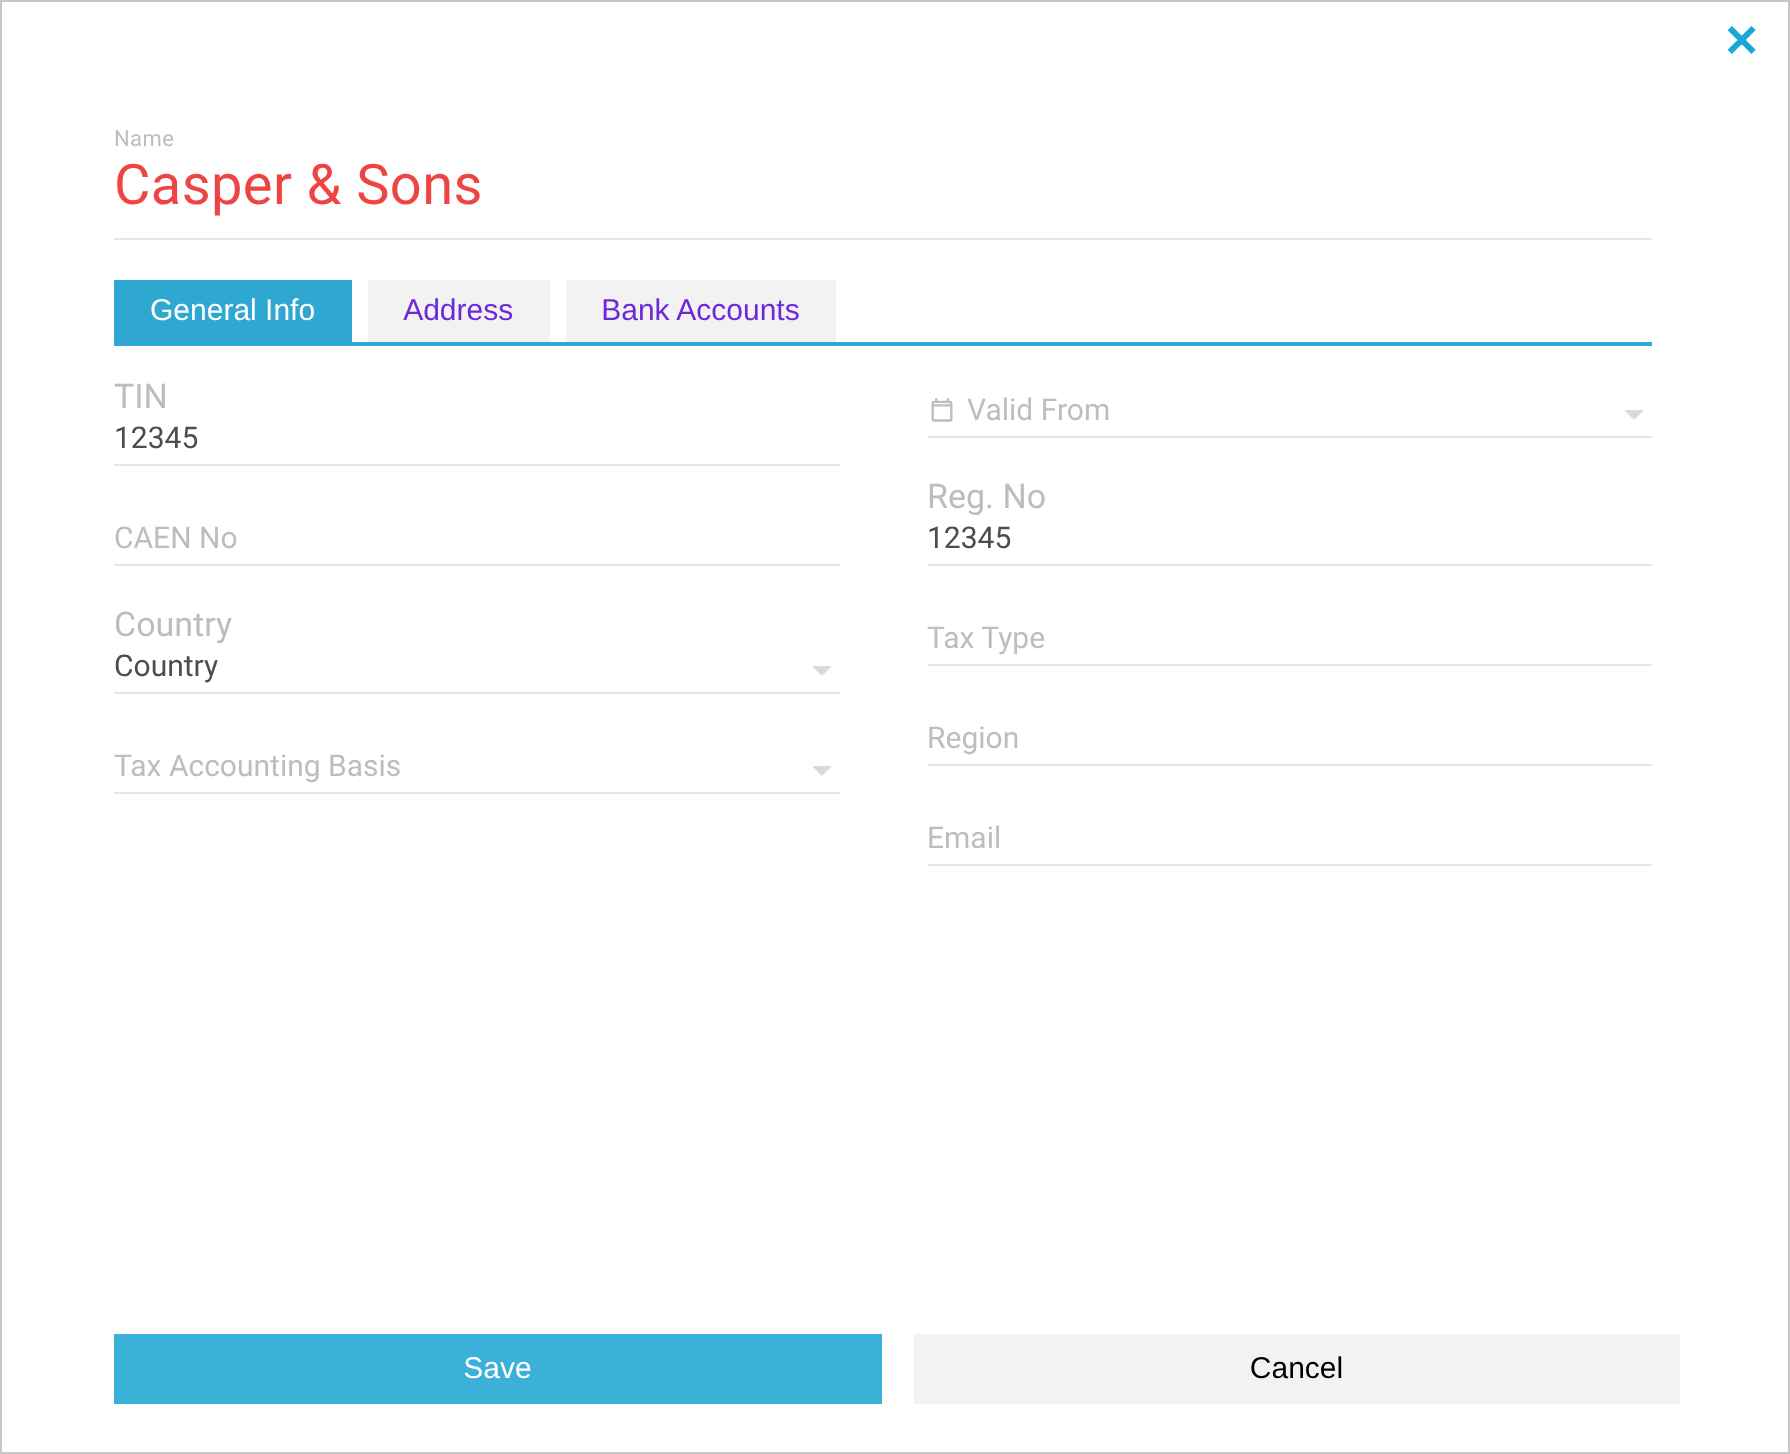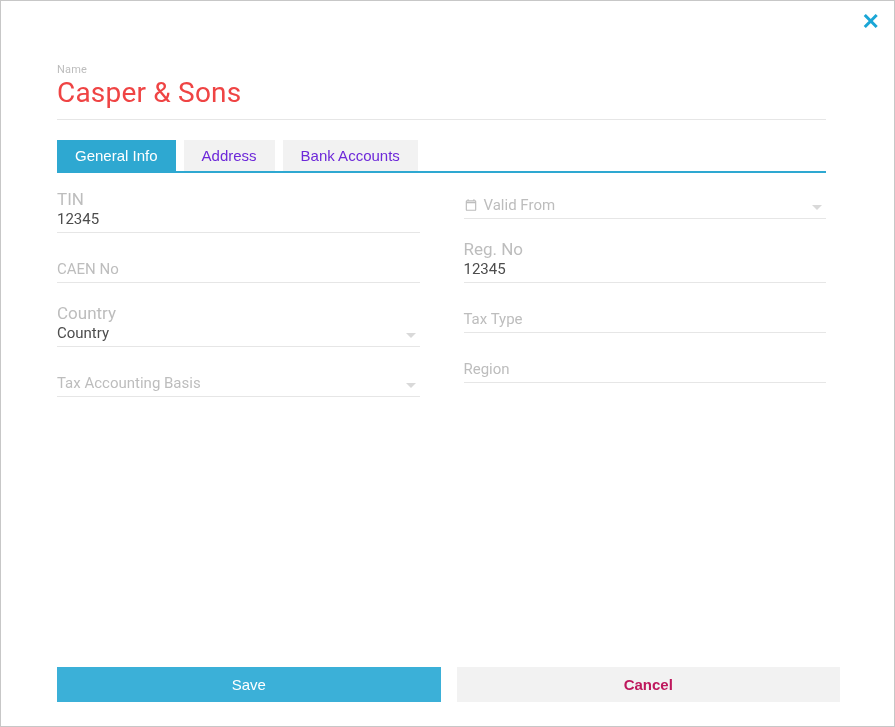--- a/index.html
+++ b/index.html
@@ -126,21 +126,21 @@
   }
   .btn {
     flex: 1;
     padding: 9px 0;
     font-size: 15px;
     border: none;
     cursor: pointer;
     text-align: center;
   }
   .btn-primary { background: #3bb0d8; color: #fff; }
-  .btn-secondary { background: #f2f2f2; color: #be185d; font-weight: bold; }
+  .btn-secondary { background: #f2f2f2; color: #000000; }
   svg.cal-ic { width: 14px; height: 14px; display: inline-block; }
 </style>
 </head>
 <body>
 
 <div class="modal">
   <div class="close">✕</div>
 
   <div class="inner">
 
@@ -203,20 +203,23 @@
         </div>
 
         <div class="field">
           <span class="ph">Tax Type</span>
         </div>
 
         <div class="field">
           <span class="ph">Region</span>
         </div>
 
+        <div class="field">
+          <span class="ph">Email</span>
+        </div>
 
       </div>
     </div>
 
   </div>
 
   <div class="footer">
     <button class="btn btn-primary">Save</button>
     <button class="btn btn-secondary">Cancel</button>
   </div>

